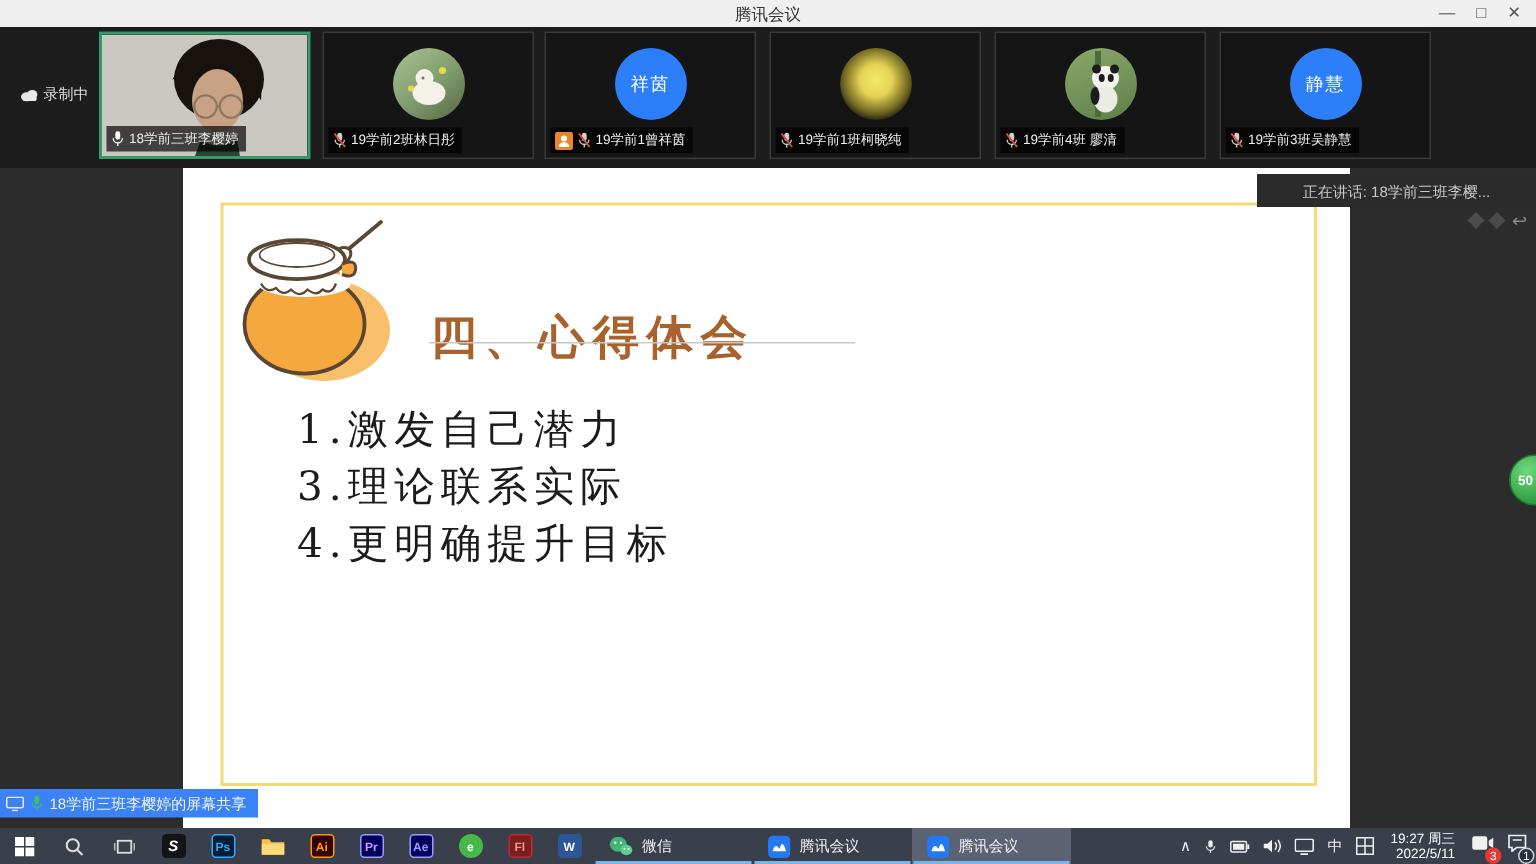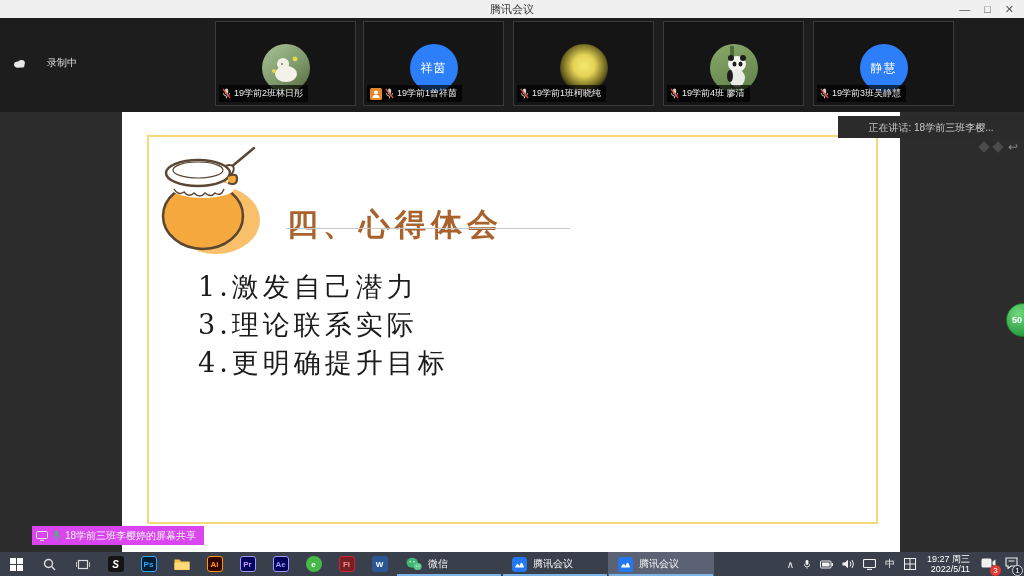--- a/index.html
+++ b/index.html
@@ -8,24 +8,24 @@
 
   
   .titlebar { position:absolute; top:0; left:0; width:100%; height:18px; background:#f0f0f0;
     display:flex; align-items:center; justify-content:center; }
   .titlebar .title { font-size:11px; color:#333; }
   .win-controls { position:absolute; right:4px; top:0; height:18px; display:flex; align-items:center; gap:14px; padding-right:6px; }
   .win-controls span { font-size:11px; color:#555; cursor:default; line-height:18px; }
 
   
   .strip { position:absolute; top:18px; left:0; width:100%; height:94px; background:#1d1d1d; }
-  .recording { position:absolute; left:13px; top:38px; display:flex; align-items:center; gap:20px; color:#ddd; font-size:10px; }
+  .recording { position:absolute; left:13px; top:38px; display:flex; align-items:center; gap:2px; color:#ddd; font-size:10px; }
   .tile { position:absolute; top:3px; width:141px; height:85px; background:#151515; border:1px solid #3a3a3a; overflow:hidden; }
   .tile.speaking { border:2px solid #35996a; }
-  .tile .avatar { position:absolute; left:50%; top:22px; transform:translateX(-50%); width:48px; height:48px; border-radius:50%; display:flex; align-items:center; justify-content:center; }
+  .tile .avatar { position:absolute; left:50%; top:10px; transform:translateX(-50%); width:48px; height:48px; border-radius:50%; display:flex; align-items:center; justify-content:center; }
   .avatar.blue { background:#2d7ff9; color:#fff; font-size:12px; letter-spacing:1px; }
   .avatar.lamb { background:linear-gradient(140deg,#a9c295 0%,#7e9b6c 55%,#55663f 100%); }
   .avatar.flower { background:radial-gradient(circle at 50% 45%, #f3e96e 0%, #e4d355 30%, #6b621f 62%, #151515 78%); }
   .avatar.panda { background:linear-gradient(160deg,#8aa96a,#5d7f48); }
   .namebar { position:absolute; left:3px; bottom:3px; background:rgba(0,0,0,.68); color:#eee; font-size:9px;
     display:flex; align-items:center; gap:3px; padding:2px 5px 2px 3px; white-space:nowrap; }
   .webcam { position:absolute; inset:0; }
 
   
   .main { position:absolute; top:112px; left:0; width:1024px; height:440px; background:#2c2c2c; }
@@ -36,22 +36,22 @@
   .title-rule { position:absolute; left:286px; top:116px; width:284px; height:1px; background:#c8c8c8; }
   .slide-body { position:absolute; left:198px; top:156px; font-family:"DejaVu Serif","Liberation Serif",serif;
     font-size:27px; color:#1b1b1b; letter-spacing:4px; line-height:38px; }
 
   .speaking-bar { position:absolute; left:838px; top:4px; width:186px; height:22px; background:#2b2b2b;
     display:flex; align-items:center; gap:5px; padding:0 6px; color:#c9c9c9; font-size:10px; white-space:nowrap;flex-direction:column; }
   .speaking-bar .layout-icons { margin-left:auto; display:flex; align-items:center; gap:6px; color:#6e6e6e; }
   .diamond { width:8px; height:8px; background:#4b4b4b; transform:rotate(45deg); }
   .return-glyph { font-size:12px; color:#8a8a8a; }
 
-  .share-label { position:absolute; left:0; top:414px; height:19px; background:#d946ef;
-    display:flex; align-items:center; gap:4px; padding:0 8px 0 4px; color:#f2f2f2; font-size:10px; white-space:nowrap;margin-left:32px; }
+  .share-label { position:absolute; left:0; top:414px; height:19px; background:#3b82f6;
+    display:flex; align-items:center; gap:4px; padding:0 8px 0 4px; color:#f2f2f2; font-size:10px; white-space:nowrap; }
 
   .side-badge { position:absolute; left:1006px; top:191px; width:34px; height:34px; border-radius:50%;
     background:radial-gradient(circle at 35% 30%, #6fd87c, #2f9e43 70%); border:1px solid #1f7a30;
     color:#fff; font-size:9px; font-weight:bold; display:flex; align-items:center; padding-left:5px; }
 
   
   .taskbar { position:absolute; top:552px; left:0; width:1024px; height:24px; background:#39404c;
     display:flex; align-items:stretch; color:#eee; }
   .tb-icon { width:33px; display:flex; align-items:center; justify-content:center; cursor:default; }
   .sq-icon { width:16px; height:16px; border-radius:3px; display:flex; align-items:center; justify-content:center;
@@ -84,20 +84,40 @@
   <div class="strip">
     <div class="recording">
       <svg width="14" height="10" viewBox="0 0 14 10">
         <ellipse cx="5" cy="6.5" rx="4" ry="3" fill="#e8e8e8"></ellipse>
           <ellipse cx="8.5" cy="5" rx="3.4" ry="3" fill="#e8e8e8"></ellipse>
         <rect x="2" y="6" width="9.5" height="3.4" rx="1.7" fill="#e8e8e8"></rect>
       </svg>
       <span>录制中</span>
     </div>
 
+    <div class="tile speaking" style="left:66px;">
+      <svg class="webcam" width="137" height="81" viewBox="0 0 137 81">
+        <rect width="137" height="81" fill="#cbc8c2"></rect>
+        <ellipse cx="78" cy="30" rx="30" ry="27" fill="#17120e"></ellipse>
+        <ellipse cx="77" cy="44" rx="17" ry="21" fill="#c9a184"></ellipse>
+        <path d="M47 30 Q60 2 92 14 Q108 22 106 44 L98 30 Q80 18 58 26 Z" fill="#17120e"></path>
+        <circle cx="69" cy="48" r="7.5" fill="none" stroke="#897861" stroke-width="1.4"></circle>
+        <circle cx="86" cy="48" r="7.5" fill="none" stroke="#897861" stroke-width="1.4"></circle>
+        <line x1="76.5" y1="48" x2="78.5" y2="48" stroke="#897861" stroke-width="1.4"></line>
+        <path d="M66 70 Q77 78 90 70 L92 81 L62 81 Z" fill="#2e4136"></path>
+      </svg>
+      <div class="namebar">
+        <svg width="9" height="11" viewBox="0 0 10 12">
+          <rect x="3.2" y="0.5" width="3.6" height="6.2" rx="1.8" fill="#fff"></rect>
+          <path d="M1.6 5.6a3.4 3.4 0 0 0 6.8 0" stroke="#fff" stroke-width="1" fill="none"></path>
+          <line x1="5" y1="9.2" x2="5" y2="11.3" stroke="#fff" stroke-width="1"></line>
+        </svg>
+        <span>18学前三班李樱婷</span>
+      </div>
+    </div>
 
     <div class="tile" style="left:215px;">
       <div class="avatar lamb">
         <svg width="48" height="48" viewBox="0 0 48 48">
           <ellipse cx="24" cy="30" rx="11" ry="8" fill="#f3f1e8"></ellipse>
           <circle cx="21" cy="20" r="6" fill="#f3f1e8"></circle>
           <circle cx="20" cy="20" r="1" fill="#7b6a55"></circle>
           <circle cx="33" cy="15" r="2.4" fill="#e8d84a"></circle>
           <circle cx="12" cy="27" r="2" fill="#e8d84a"></circle>
         </svg>

